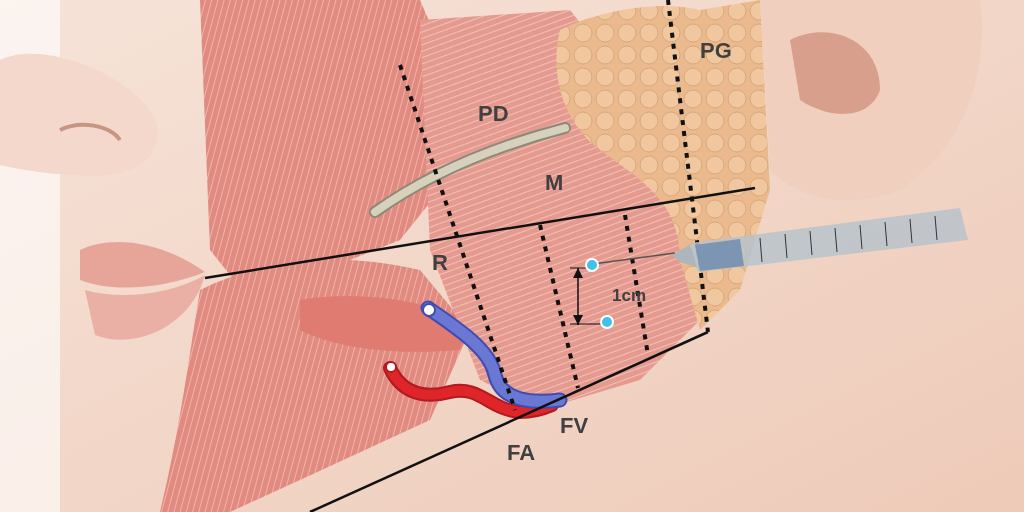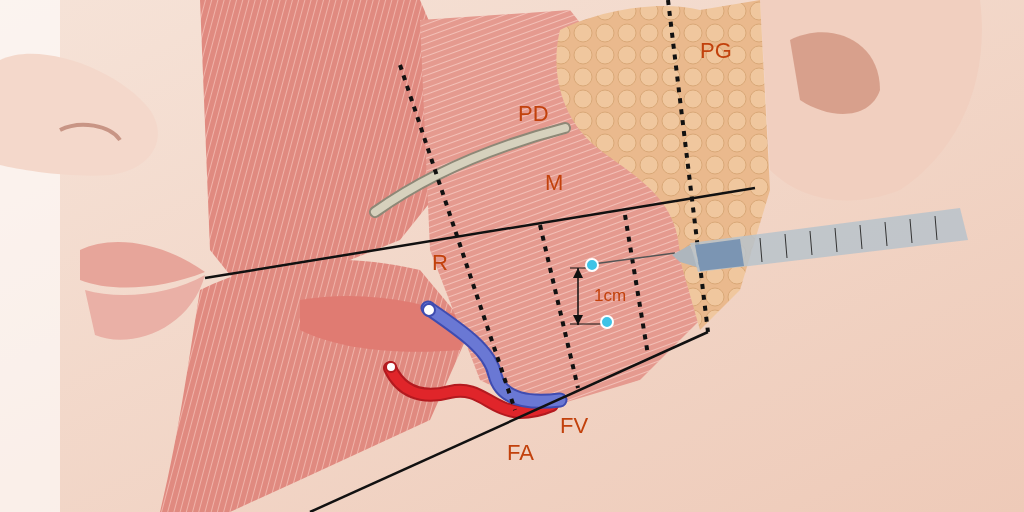--- a/index.html
+++ b/index.html
@@ -1,18 +1,18 @@
 <!DOCTYPE html>
 <html><head>
 <meta charset="utf-8">
 <style>
   html,body{margin:0;padding:0;}
   body{width:1024px;height:512px;overflow:hidden;background:#f3ddd0;position:relative;font-family:"Liberation Sans",sans-serif;}
   #stage{position:absolute;left:0;top:0;width:1024px;height:512px;}
-  .lbl{position:absolute;font-weight:normal;color:#c2410c;font-size:22px;line-height:1;}
+  .lbl{position:absolute;font-weight:bold;color:#404040;font-size:22px;line-height:1;}
   .lbl.small{font-size:17px;}
 </style>
 </head>
 <body>
 
 <div id="stage">
 <svg width="1024" height="512" viewBox="0 0 1024 512">
   <defs>
     <linearGradient id="skin" x1="0" y1="0" x2="1" y2="1">
       <stop offset="0" stop-color="#f6e3d8"></stop>
@@ -94,20 +94,20 @@
 
   <line x1="578" y1="268" x2="578" y2="325" stroke="#111" stroke-width="1.5"></line>
   <polygon points="578,268 573,278 583,278" fill="#111"></polygon>
   <polygon points="578,325 573,315 583,315" fill="#111"></polygon>
   <line x1="570" y1="268" x2="595" y2="268" stroke="#111" stroke-width="1"></line>
   <line x1="570" y1="324" x2="605" y2="324" stroke="#111" stroke-width="1"></line>
   <circle cx="592" cy="265" r="6" fill="#3ec3e6" stroke="#fff" stroke-width="2"></circle>
   <circle cx="607" cy="322" r="6" fill="#3ec3e6" stroke="#fff" stroke-width="2"></circle>
 </svg>
 
-<span class="lbl" style="left:478px;top:103px;margin-left:40px;">PD</span>
+<span class="lbl" style="left:478px;top:103px;">PD</span>
 <span class="lbl" style="left:545px;top:172px;">M</span>
 <span class="lbl" style="left:700px;top:40px;">PG</span>
 <span class="lbl" style="left:432px;top:252px;">R</span>
 <span class="lbl" style="left:548px;top:415px;margin-left:12px;">FV</span>
 <span class="lbl" style="left:507px;top:442px;">FA</span>
-<span class="lbl small" style="left:594px;top:287px;text-align:right;">1cm</span>
+<span class="lbl small" style="left:612px;top:287px;text-align:right;">1cm</span>
 </div>
 
 </body></html>

